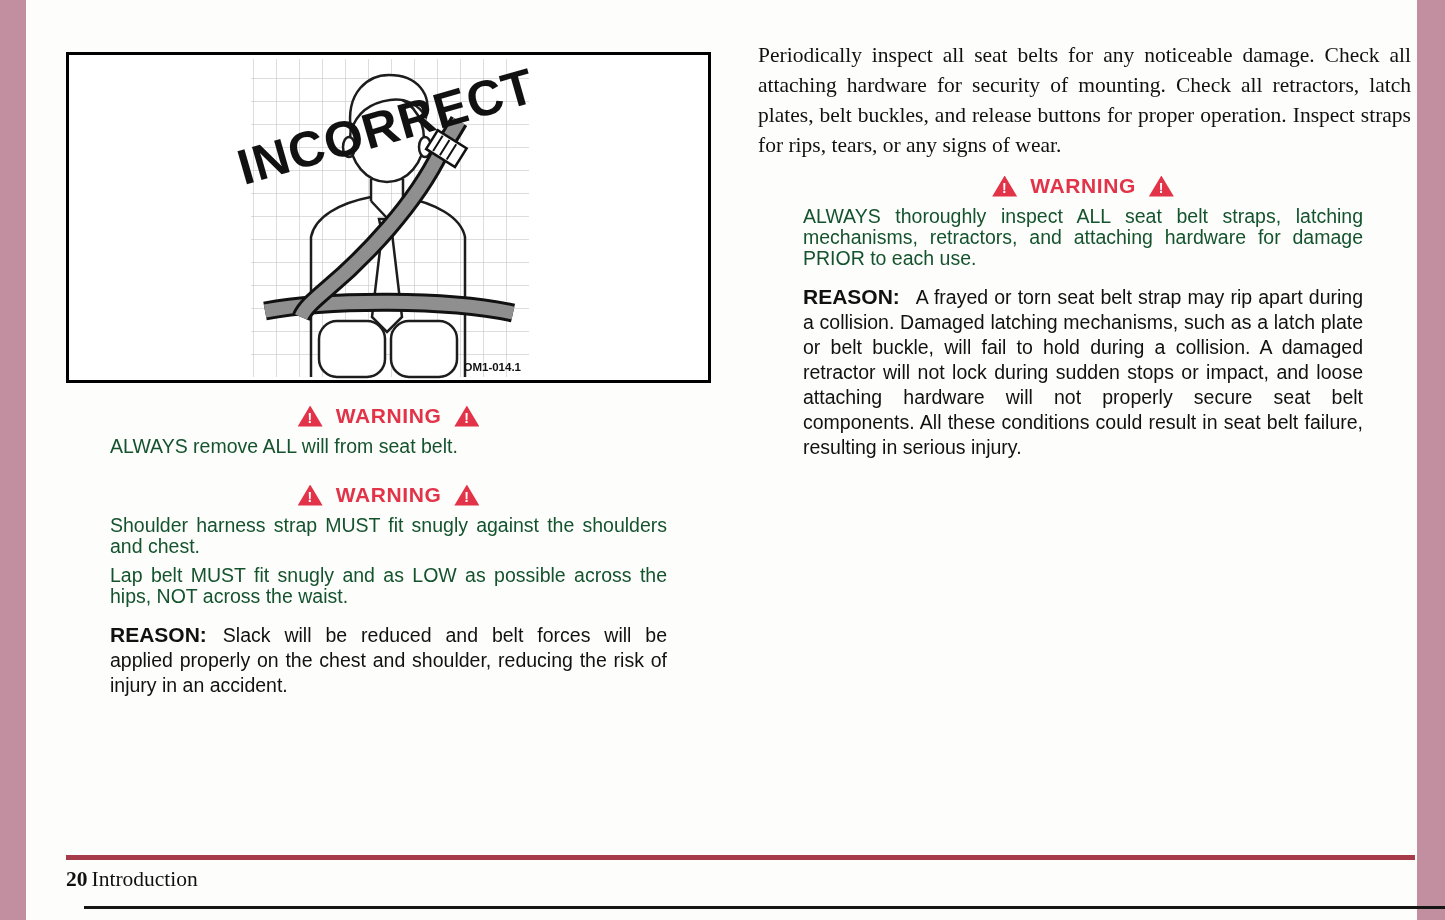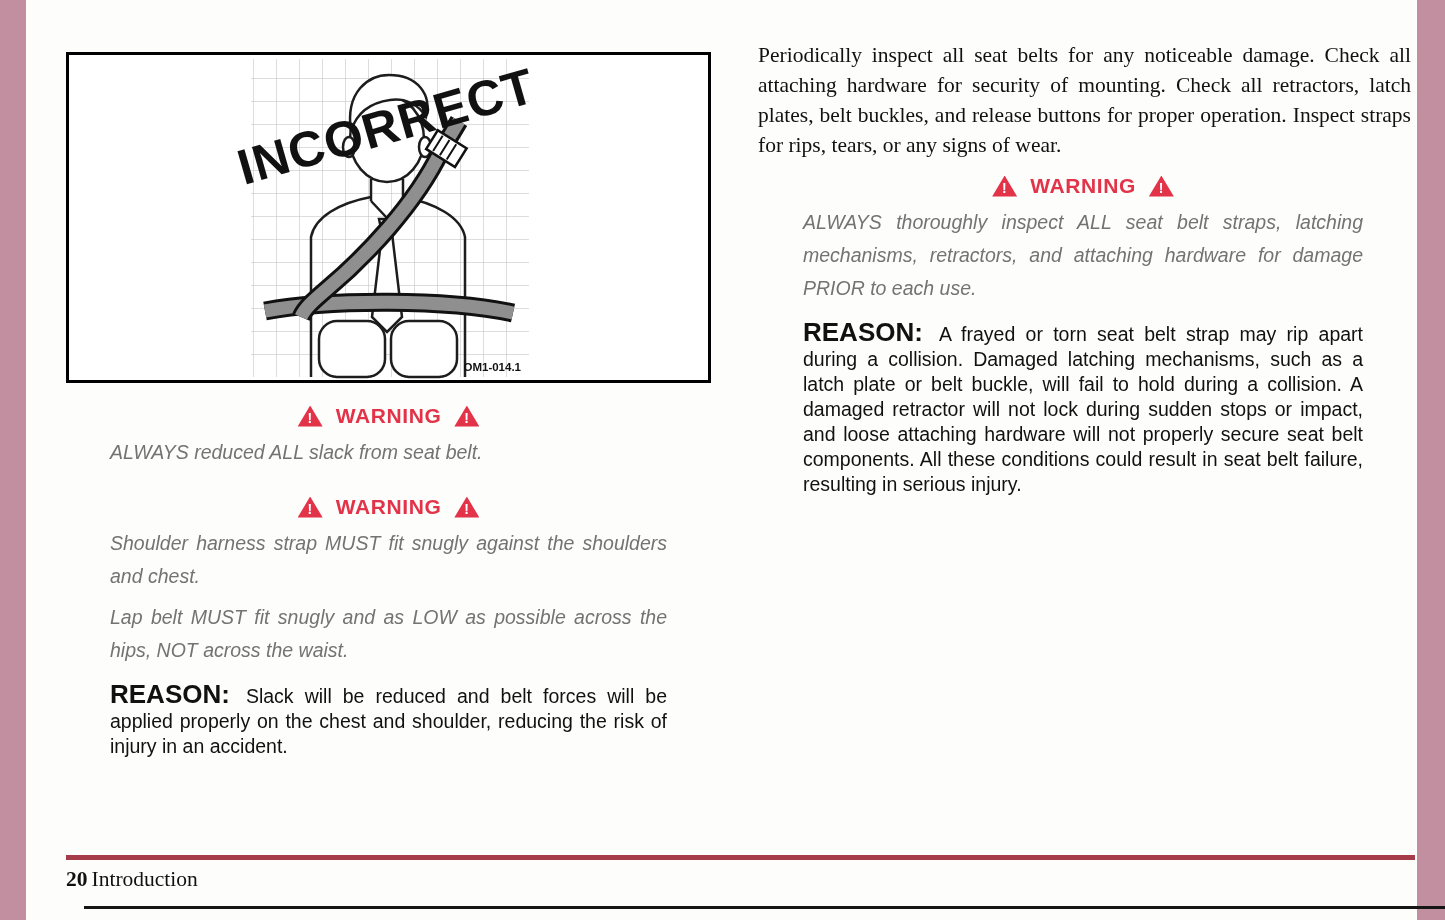--- a/index.html
+++ b/index.html
@@ -35,25 +35,25 @@
   .tri-shape {
     position: absolute; left: 0; top: 0; width: 100%; height: 100%;
     background: #e23349;
     clip-path: polygon(50% 0, 100% 100%, 0 100%);
   }
   .tri-bang {
     position: absolute; left: 0; right: 0; bottom: 0px; text-align: center;
     color: #fff; font-size: 14px; font-weight: bold; font-style: normal; line-height: 18px;
   }
   .warn-text {
-    color: #737373; font-style: italic; font-size: 19.5px; line-height: 33px;
+    color: #14532d; font-size: 19.5px; line-height: 21px;
     text-align: justify; margin: 8px 0 0 0;
   }
   .reason { font-size: 19.5px; line-height: 25px; text-align: justify; margin: 15px 0 0 0; }
-  .reason-label { font-weight: bold; font-size: 26px; padding-right: 16px; margin-top: 24px; }
+  .reason-label { font-weight: bold; font-size: 21px; padding-right: 16px; margin-top: 24px; }
 
   .mt21 { margin-top: 21px; }
   .mt26 { margin-top: 26px; }
 
   
   .col-right { position: absolute; left: 758px; top: 40px; width: 653px; }
   .main-heading {
     font-size: 29px; font-weight: bold; margin: 0 0 26px 0; letter-spacing: 0.2px;
     font-family: "Liberation Sans", sans-serif;
   }
@@ -150,21 +150,21 @@
         <span class="warn-tri">
             <i class="tri-shape"></i>
             <b class="tri-bang">!</b>
           </span>
         <span>WARNING</span>
         <span class="warn-tri">
             <i class="tri-shape"></i>
             <b class="tri-bang">!</b>
           </span>
       </div>
-      <p class="warn-text" style="text-align:left;">ALWAYS reduced ALL slack from seat belt.</p>
+      <p class="warn-text" style="text-align:left;">ALWAYS remove ALL will from seat belt.</p>
 
 
       <div class="warn-title mt26">
         <span class="warn-tri">
             <i class="tri-shape"></i>
             <b class="tri-bang">!</b>
           </span>
         <span>WARNING</span>
         <span class="warn-tri">
             <i class="tri-shape"></i>

